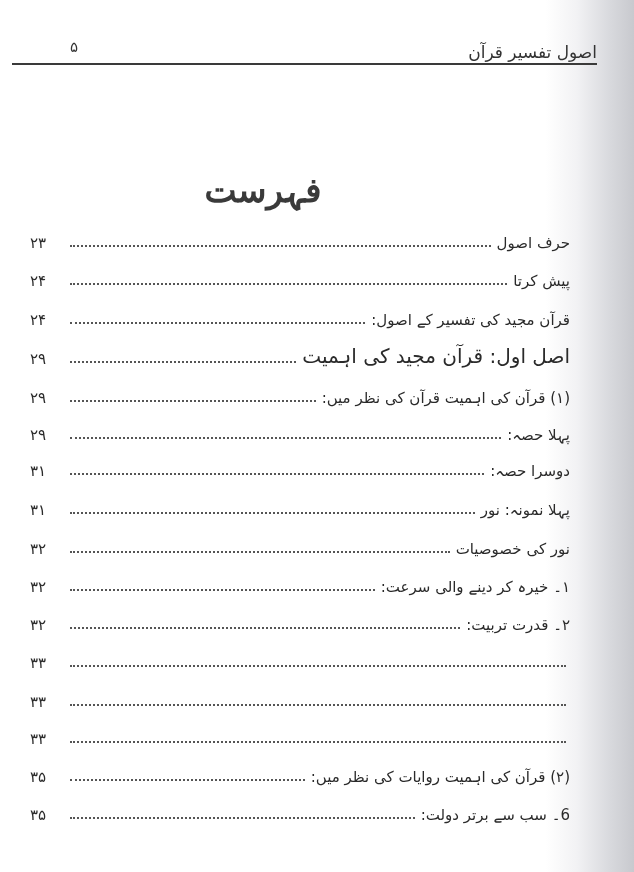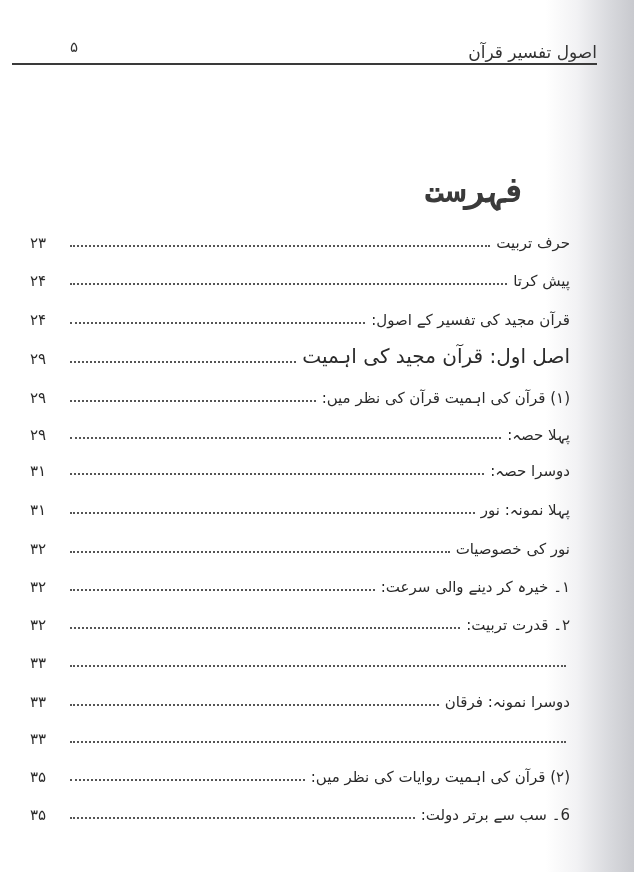--- a/index.html
+++ b/index.html
@@ -15,22 +15,22 @@
   .header-page {
     position:absolute; left:58px; top:8px; font-size:15px; color:#333;
   }
   .header-title {
     position:absolute; right:0; top:12px; font-size:17px; direction:rtl; color:#333;
   }
   .header-rule {
     position:absolute; left:0; top:33px; width:585px; height:2px; background:#3a3a3a;
   }
   .title {
-    position:absolute; left:0; width:526px; top:170px; text-align:right;
-    font-family:Liberation Mono, monospace; font-size:34px; font-weight:bold;
+    position:absolute; left:0; width:526px; top:170px; text-align:center;
+    font-family:Liberation Serif, serif; font-size:34px; font-weight:bold;
     direction:rtl; color:#3a3a3a;
   }
   .toc { position:absolute; left:0; top:0; width:634px; }
   .toc-row {
     position:absolute; left:30px; width:540px; height:24px;
     display:flex; flex-direction:row-reverse; align-items:flex-end;
   }
   .toc-label {
     direction:rtl; white-space:nowrap; font-size:15px; color:#2a2a2a;
     padding-left:2px;
@@ -50,21 +50,21 @@
 <div class="header">
   <span class="header-page">۵</span>
   <span class="header-title">اصول تفسیر قرآن</span>
   <div class="header-rule"></div>
 </div>
 
 <div class="title">فہرست</div>
 
 <div class="toc">
   <div class="toc-row" style="top:228px">
-    <span class="toc-label">حرف تربیت</span>
+    <span class="toc-label">حرف اصول</span>
     <span class="toc-dots"></span>
     <span class="toc-page">۲۳</span>
   </div>
   <div class="toc-row" style="top:266px">
     <span class="toc-label">پیش کرتا</span>
     <span class="toc-dots"></span>
     <span class="toc-page">۲۴</span>
   </div>
   <div class="toc-row" style="top:305px">
     <span class="toc-label">قرآن مجید کی تفسیر کے اصول:</span>
@@ -109,21 +109,20 @@
   <div class="toc-row" style="top:610px">
     <span class="toc-label">۲۔ قدرت تربیت:</span>
     <span class="toc-dots"></span>
     <span class="toc-page">۳۲</span>
   </div>
   <div class="toc-row" style="top:648px">
     <span class="toc-dots"></span>
     <span class="toc-page">۳۳</span>
   </div>
   <div class="toc-row" style="top:687px">
-    <span class="toc-label">دوسرا نمونہ: فرقان</span>
     <span class="toc-dots"></span>
     <span class="toc-page">۳۳</span>
   </div>
   <div class="toc-row" style="top:724px">
     <span class="toc-dots"></span>
     <span class="toc-page">۳۳</span>
   </div>
   <div class="toc-row" style="top:762px">
     <span class="toc-label">(۲) قرآن کی اہمیت روایات کی نظر میں:</span>
     <span class="toc-dots"></span>

